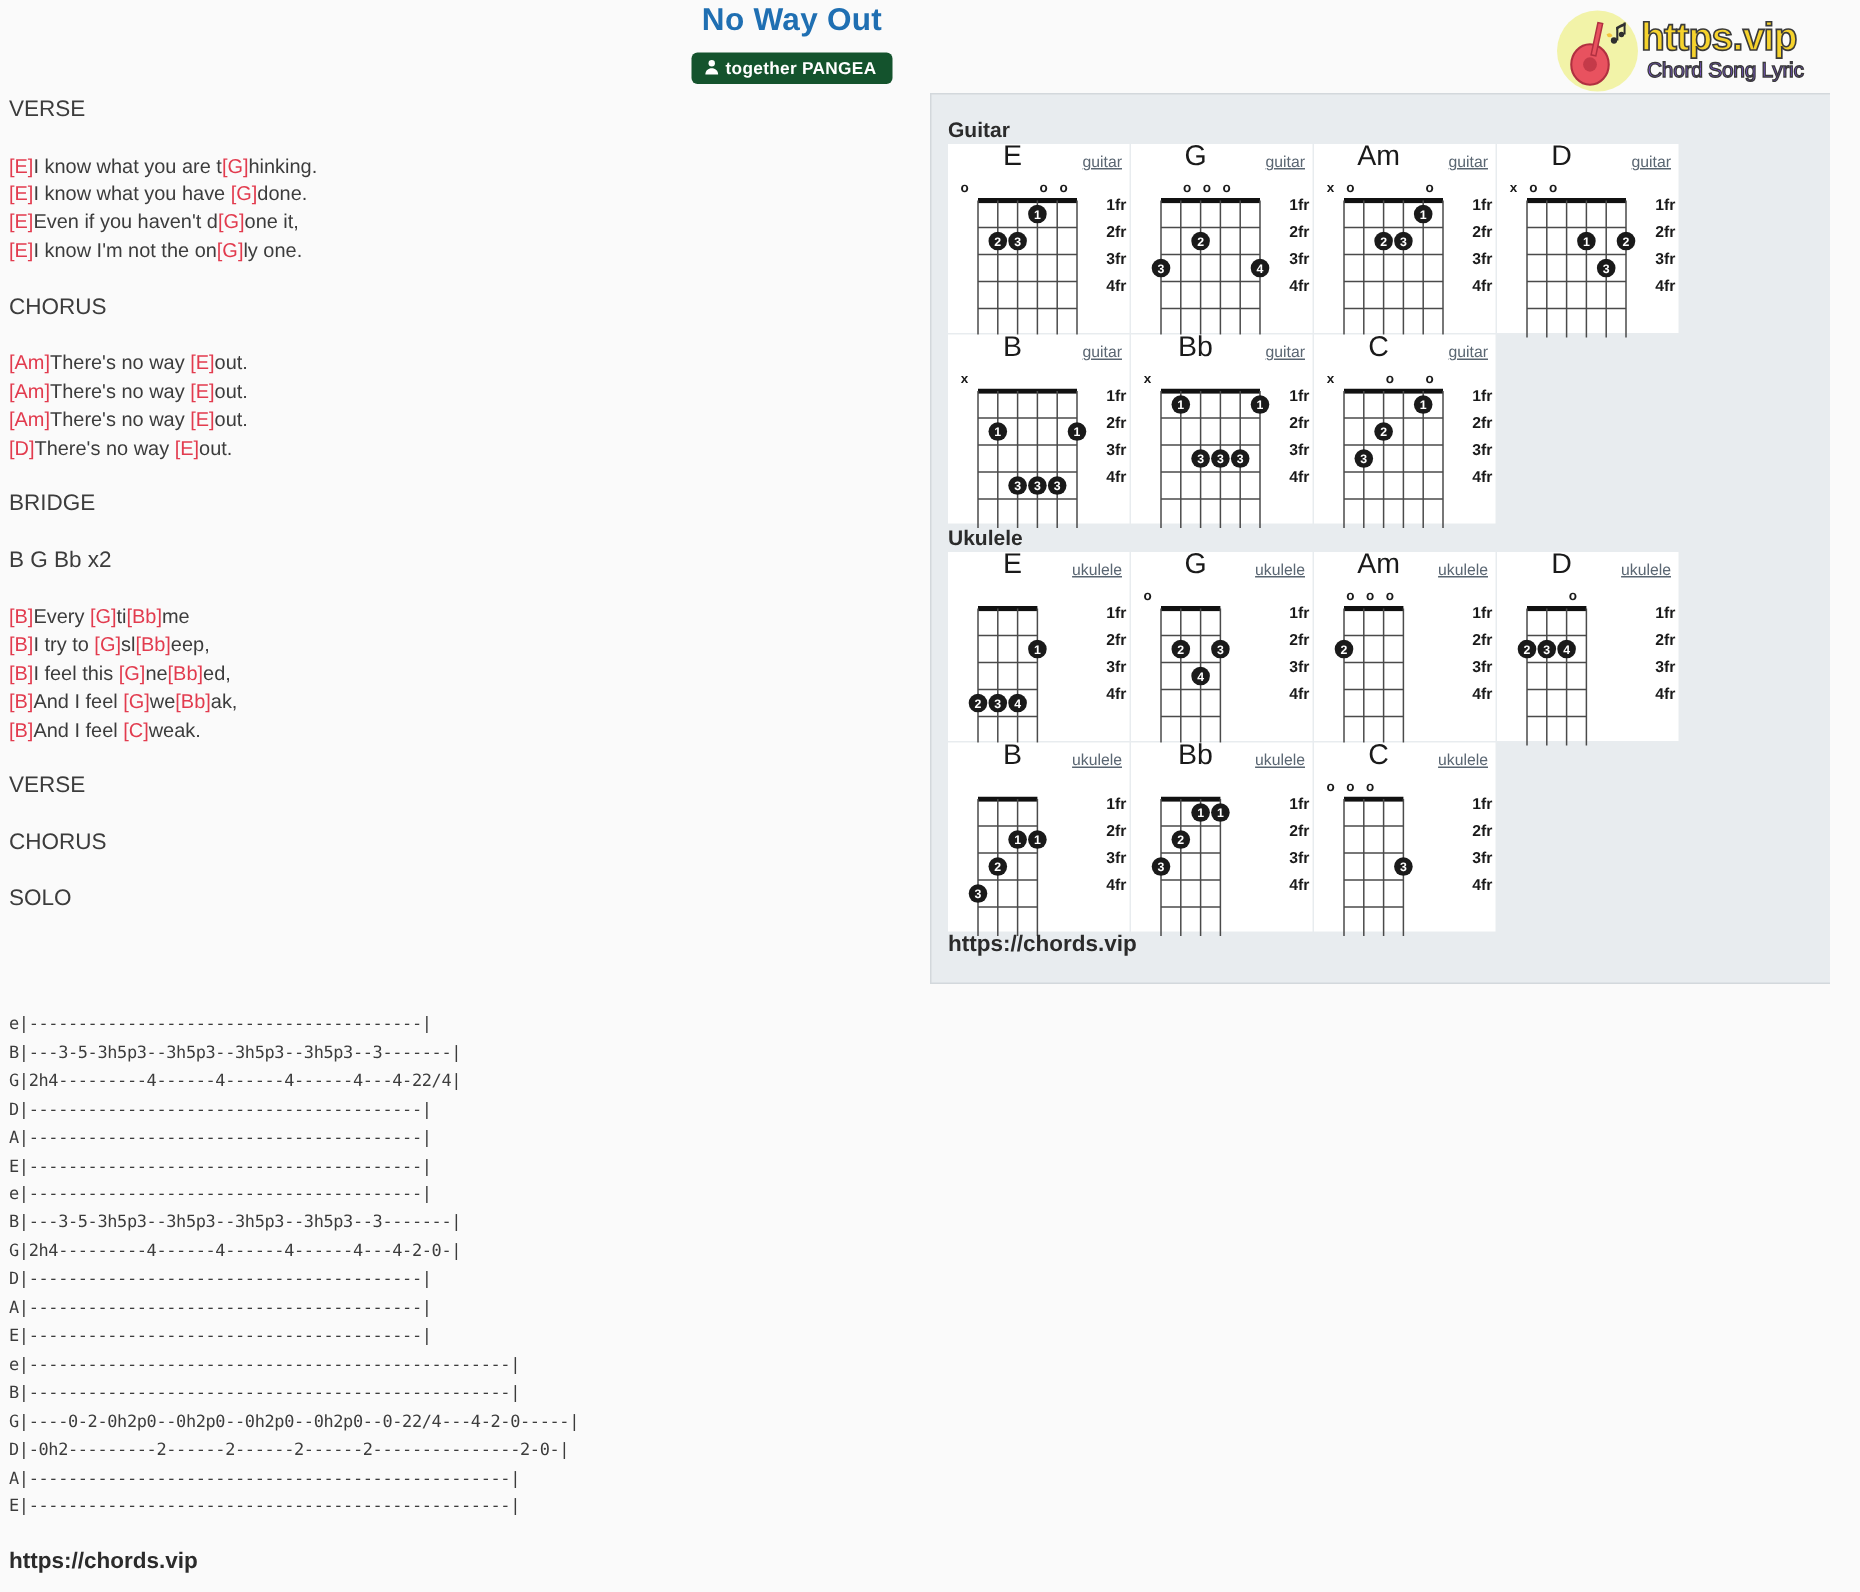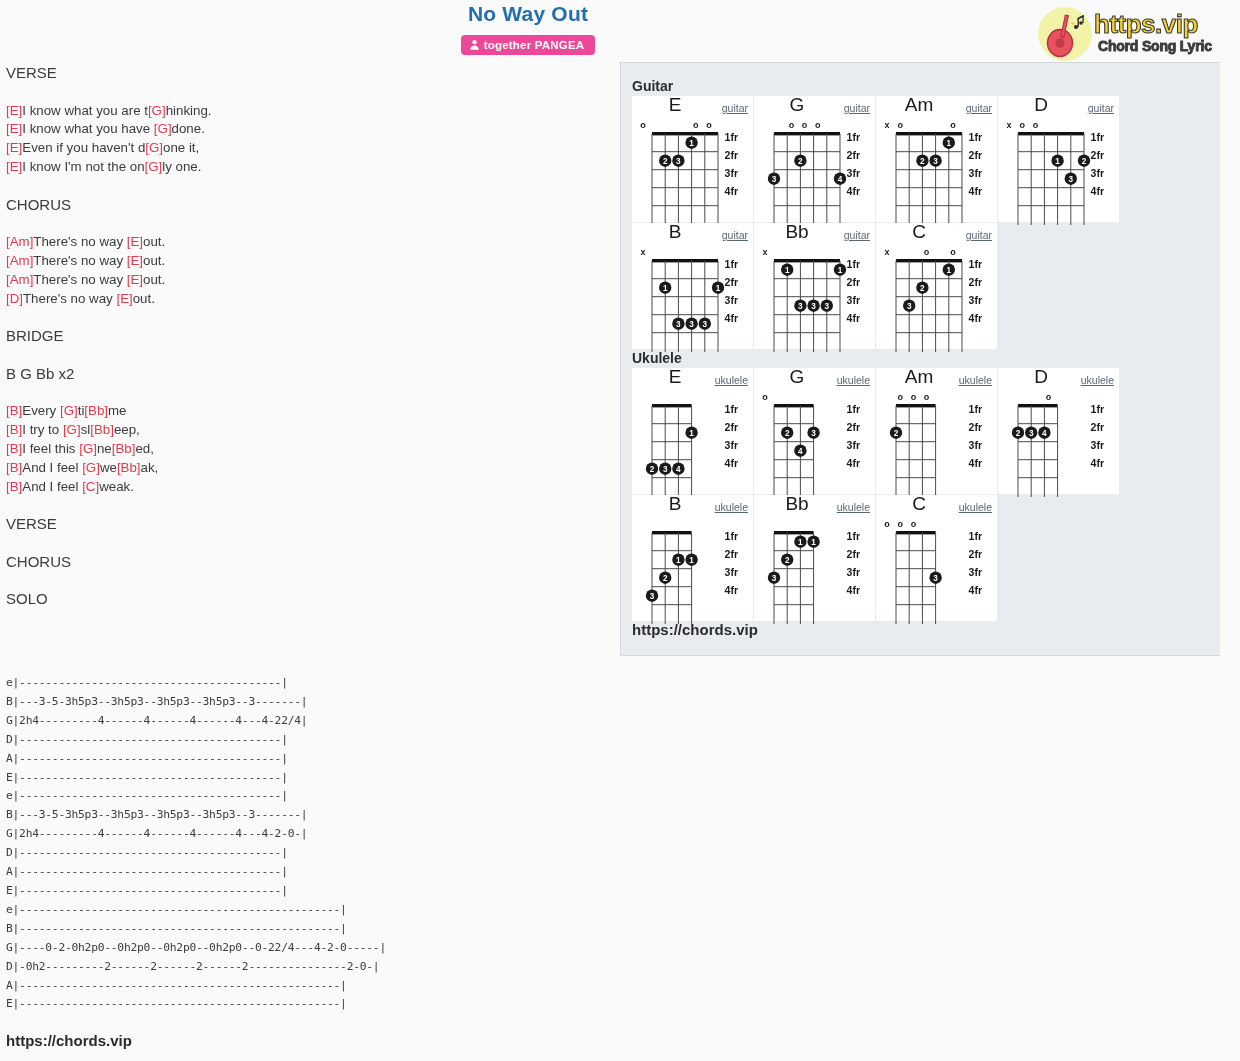--- a/index.html
+++ b/index.html
@@ -27,21 +27,21 @@
     color: #1f6fb2;
     letter-spacing: .2px;
   }
   .artist-badge {
     position: absolute;
     top: 35px; left: 0; width: 1056px;
     text-align: center;
   }
   .artist-badge .pill {
     display: inline-block;
-    background: #ec4899;
+    background: #14532d;
     color: #ffffff;
     font-size: 11.5px;
     font-weight: bold;
     padding: 3px 11px 4px 8px;
     border-radius: 4px;
     letter-spacing: .2px;
   }
   .artist-badge .pill .user-ico {
     display: inline-block;
     width: 11px; height: 11px;
@@ -64,22 +64,22 @@
   .logo .brand {
     position: absolute; left: 56px; top: 6px;
     font-size: 26px; font-weight: bold;
     color: #f6d32d;
     -webkit-text-stroke: 1.1px #3a3a3a;
     letter-spacing: -.5px;
     line-height: 1;
   }
   .logo .tagline {
     position: absolute; left: 60px; top: 34px;
-    font-size: 14px; font-weight: bold;
-    color: #404040;
+    font-size: 14px; font-weight: normal;
+    color: #8b5cf6;
     -webkit-text-stroke: .9px #3a3a3a;
     letter-spacing: -.2px;
     line-height: 1;
   }
 
   
   .lyrics {
     position: absolute;
     left: 6px; top: 64px;
     width: 600px;
@@ -160,21 +160,21 @@
     font-size: 10.5px;
     color: #5a6672;
     text-decoration: underline;
   }
   .cc-board {
     position: absolute;
     left: 11px; top: 36px;
   }
   .cc-frets {
     position: absolute;
-    right: 15px; top: 32px;
+    right: 2px; top: 32px;
     text-align: center;
   }
   .cc-frets div {
     font-size: 10.5px;
     font-weight: bold;
     color: #1a1a1a;
     height: 18px;
     line-height: 18px;
   }
   .cc-marks {

